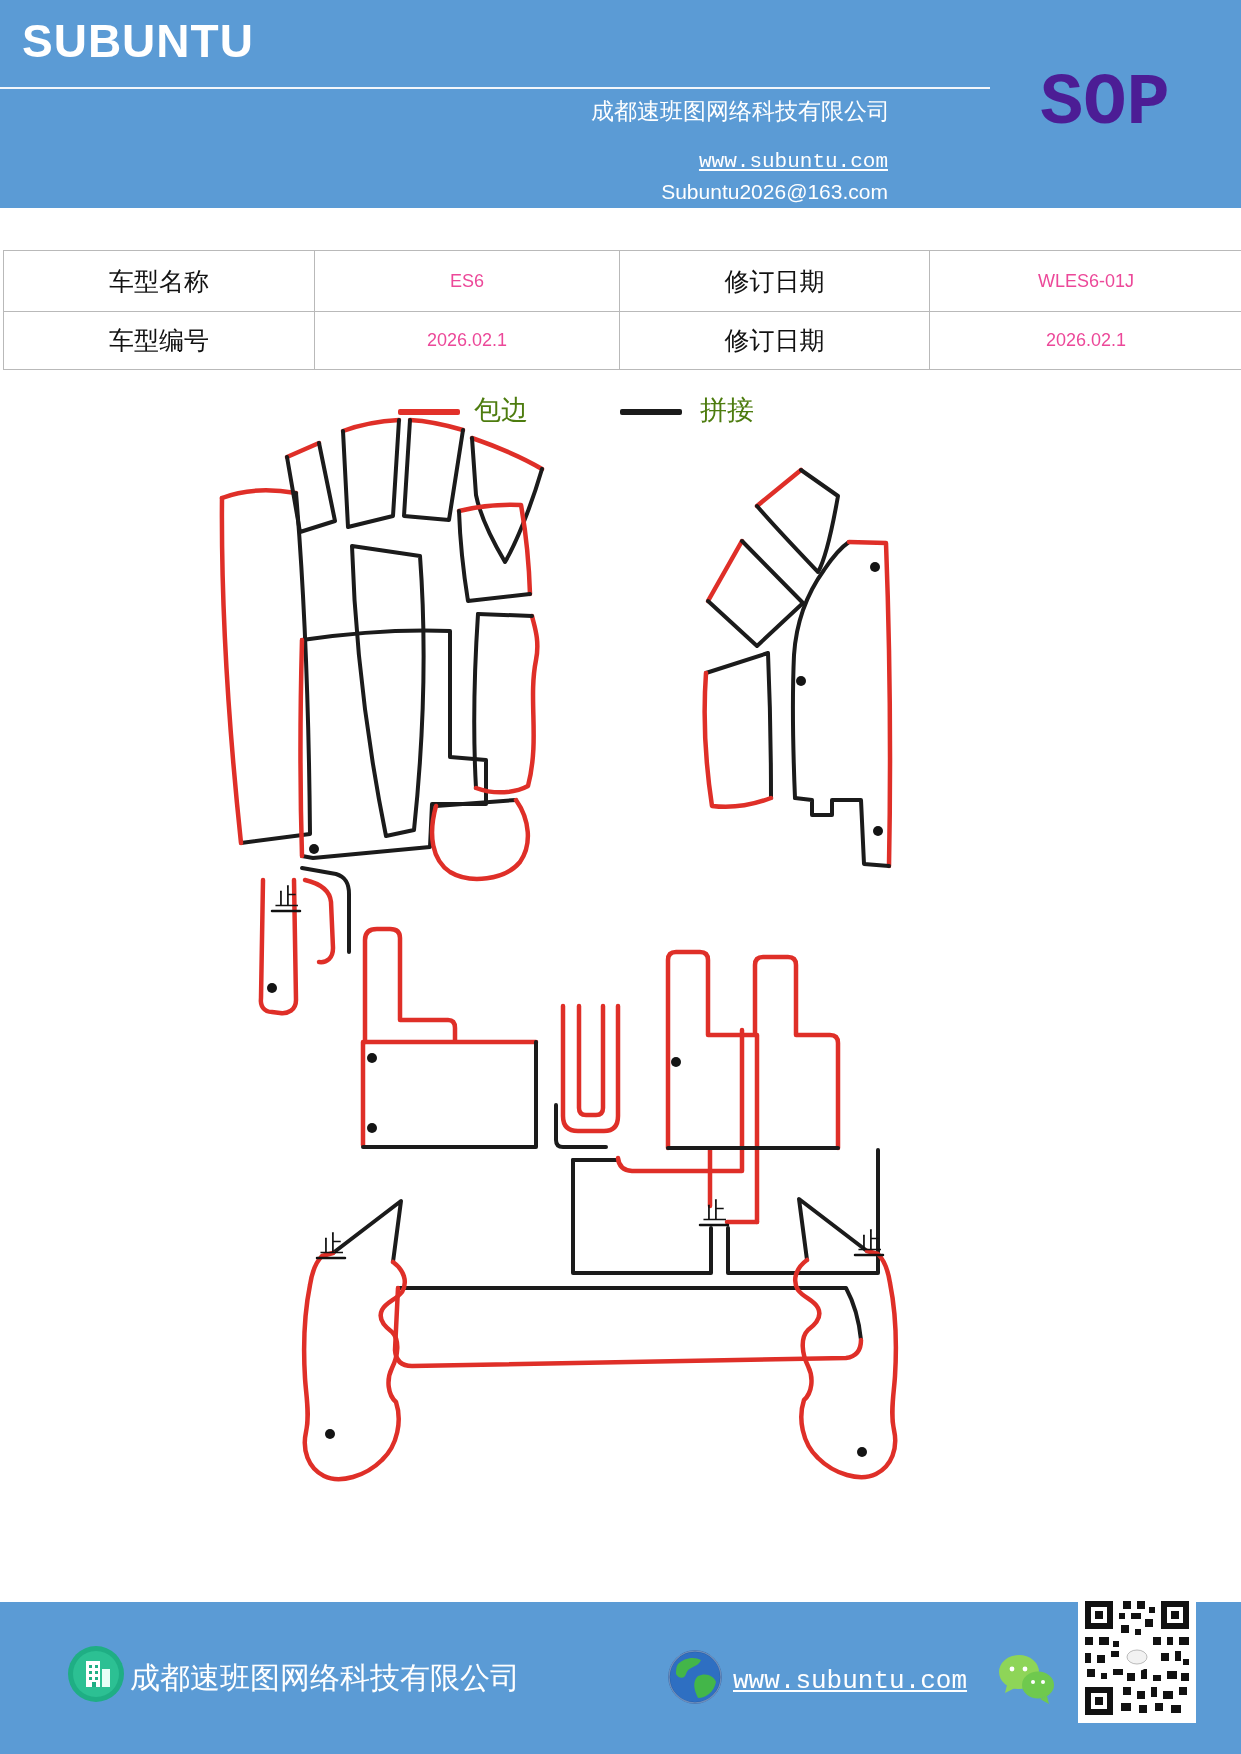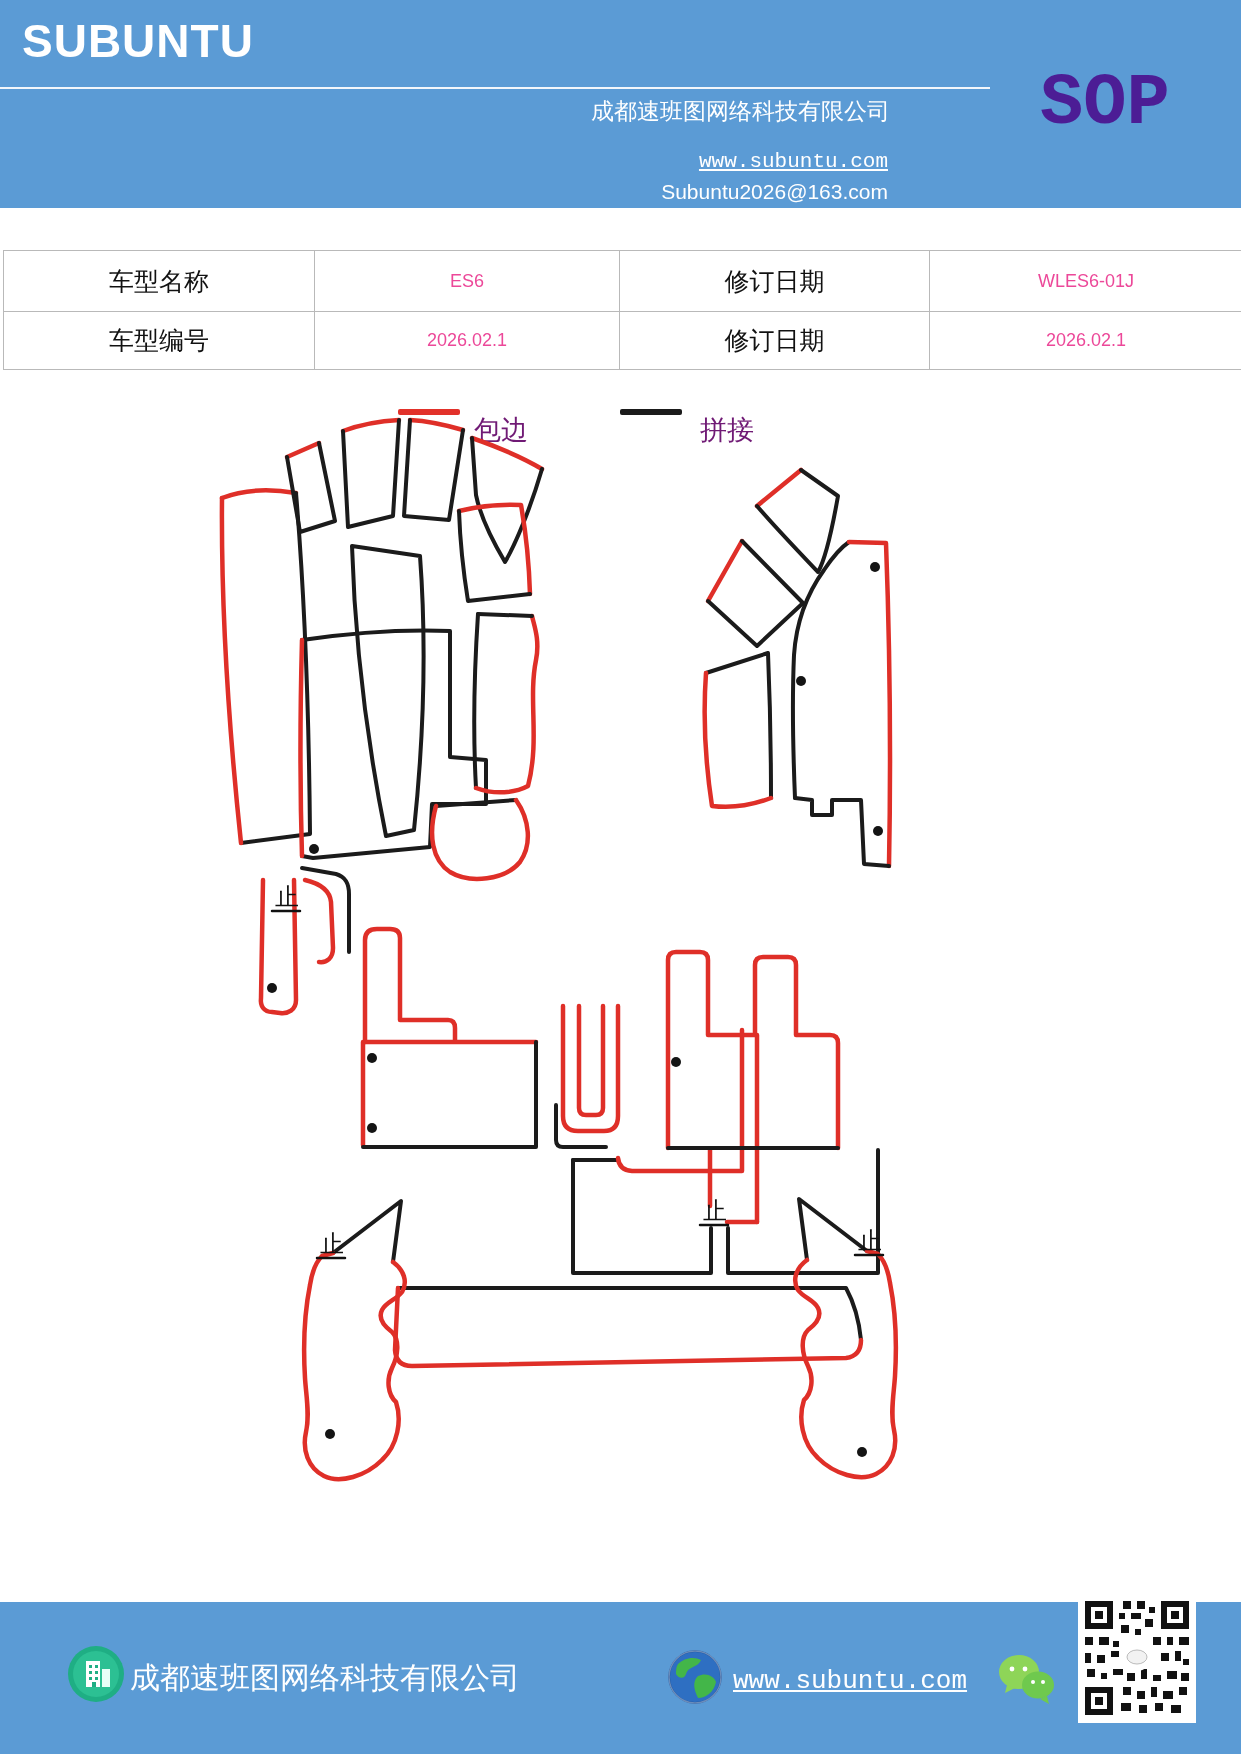--- a/index.html
+++ b/index.html
@@ -23,22 +23,22 @@
   
   .info-table{position:absolute;left:3px;top:250px;width:1235px;height:118px;border-collapse:collapse;table-layout:fixed;}
   .info-table td{border:1px solid #b9b9b9;text-align:center;vertical-align:middle;padding:0;}
   .cell-label{font-family:"Liberation Serif","DejaVu Serif",serif;font-size:25px;color:#111;}
   .cell-value{font-family:"Liberation Sans",sans-serif;font-size:18px;color:#ec4899;}
   
   .legend{position:absolute;left:0;top:392px;width:1241px;height:40px;}
   .legend .sw{position:absolute;top:17px;height:6px;border-radius:2px;}
   .sw-red{left:398px;width:62px;background:#e2312a;}
   .sw-black{left:620px;width:62px;background:#1b1b1b;}
-  .legend .lg-label{position:absolute;top:0;font-size:27px;color:#701a75;
-        font-family:Liberation Sans, sans-serif;margin-top:20px;}
+  .legend .lg-label{position:absolute;top:0;font-size:27px;color:#4d7c0f;
+        font-family:Liberation Sans, sans-serif;}
   .lg-baobian{left:474px;}
   .lg-pinjie{left:700px;text-align:center;}
   
   .draw{position:absolute;left:0;top:0;width:1241px;height:1754px;}
   .draw path,.draw line{fill:none;stroke-linecap:round;stroke-linejoin:round;}
   .r{stroke:#df2f28;stroke-width:4.5px;}
   .k{stroke:#1b1b1b;stroke-width:4px;}
   .dot{fill:#141414;stroke:none;}
   .stop-t{font-family:"Liberation Serif","DejaVu Serif",serif;font-size:24px;fill:#111;}
   .stop-u{stroke:#111;stroke-width:2.5px;}

